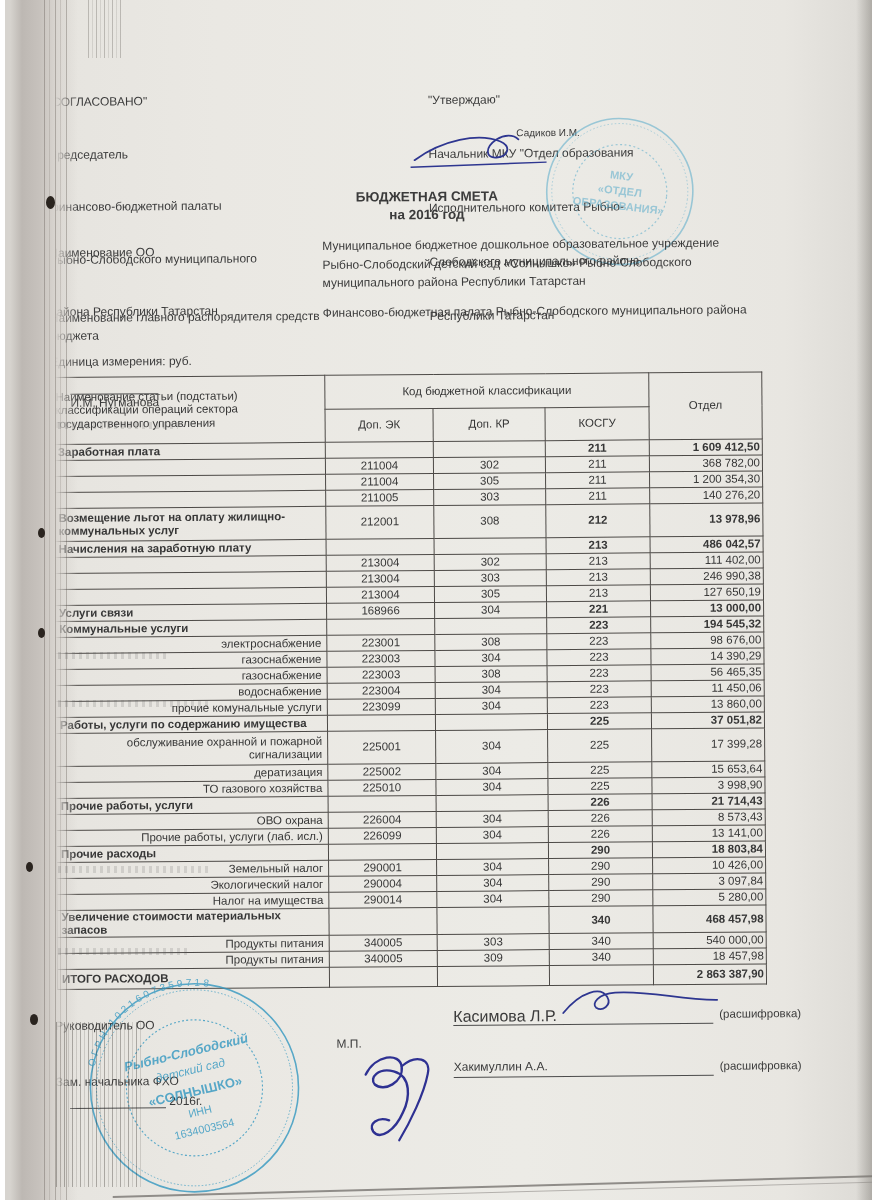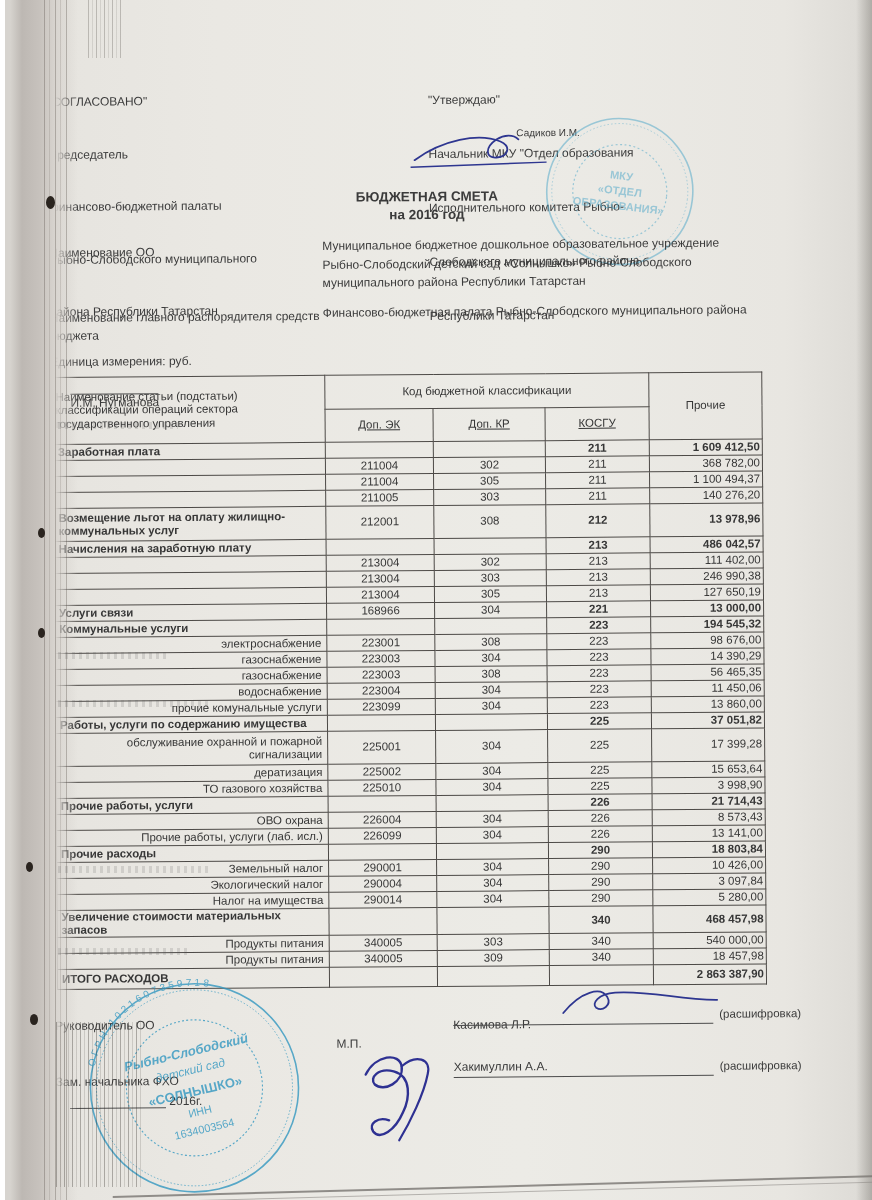--- a/index.html
+++ b/index.html
@@ -23,21 +23,21 @@
   table.budget{border-collapse:collapse;table-layout:fixed;width:709px;font-size:11.5px;color:#373737;}
   table.budget col.c1{width:272px;} table.budget col.c2{width:108px;}
   table.budget col.c3{width:112px;} table.budget col.c4{width:104px;}
   table.budget col.c5{width:113px;}
   table.budget td, table.budget th{border:1px solid #4d4a47;padding:0 2px;vertical-align:middle;
       overflow:hidden;line-height:1.15;}
   table.budget{border:1.5px solid #3d3a37;}
   table.budget th{font-weight:normal;font-size:11.5px;}
   th.h-name{height:66px;text-align:left;padding-left:5px;white-space:normal;line-height:1.35;}
   th.h-group{height:32px;}
-  th.h-sub{height:32px;text-decoration:underline;}
+  th.h-sub{height:32px;}
   th.h-sum{white-space:normal;}
   tr.r{height:16px;}
   tr.r.tall{height:33px;}
   tr.r.last{height:20px;}
   td.c-name{white-space:normal;}
   td.c-name.cat{font-weight:bold;padding-left:4px;}
   td.c-name.sub{text-align:right;padding-right:5px;}
   td.c-ek,td.c-kr,td.c-kosgu{text-align:center;white-space:nowrap;}
   td.c-sum{text-align:right;padding-right:13px;white-space:nowrap;}
   tr.bold td.c-kosgu, tr.bold td.c-sum{font-weight:bold;}
@@ -122,21 +122,21 @@
         <col class="c1">
         <col class="c2">
         <col class="c3">
         <col class="c4">
         <col class="c5">
       </colgroup>
     <thead>
       <tr>
         <th class="h-name" rowspan="2">Наименование статьи (подстатьи) классификации операций сектора государственного управления</th>
         <th class="h-group" colspan="3">Код бюджетной классификации</th>
-        <th class="h-sum" rowspan="2">Прочие</th>
+        <th class="h-sum" rowspan="2">Отдел</th>
       </tr>
       <tr>
         <th class="h-sub">Доп. ЭК</th>
         <th class="h-sub">Доп. КР</th>
         <th class="h-sub">КОСГУ</th>
       </tr>
     </thead>
     <tbody>
         <tr class="r bold">
           <td class="c-name cat">Заработная плата</td>
@@ -150,21 +150,21 @@
           <td class="c-ek">211004</td>
           <td class="c-kr">302</td>
           <td class="c-kosgu">211</td>
           <td class="c-sum">368 782,00</td>
         </tr>
         <tr class="r">
           <td class="c-name "></td>
           <td class="c-ek">211004</td>
           <td class="c-kr">305</td>
           <td class="c-kosgu">211</td>
-          <td class="c-sum">1 100 494,37</td>
+          <td class="c-sum">1 200 354,30</td>
         </tr>
         <tr class="r">
           <td class="c-name "></td>
           <td class="c-ek">211005</td>
           <td class="c-kr">303</td>
           <td class="c-kosgu">211</td>
           <td class="c-sum">140 276,20</td>
         </tr>
         <tr class="r tall bold">
           <td class="c-name cat">Возмещение льгот на оплату жилищно-коммунальных услуг</td>
@@ -352,21 +352,21 @@
           <td class="c-name cat">ИТОГО РАСХОДОВ</td>
           <td class="c-ek"></td>
           <td class="c-kr"></td>
           <td class="c-kosgu"></td>
           <td class="c-sum">2 863 387,90</td>
         </tr>
       </tbody>
   </table>
 
   <div class="abs foot-label" style="left:52px;top:1016px;">Руководитель ОО</div>
-  <div class="abs" style="left:450px;top:1008px;font-size:12px;margin-top:10px;">Касимова Л.Р.</div>
+  <div class="abs" style="left:450px;top:1008px;font-size:16px;">Касимова Л.Р.</div>
   <div class="abs u" style="left:450px;top:1008px;width:260px;height:17px;"></div>
   <div class="abs" style="left:716px;top:1010px;font-size:11.5px;">(расшифровка)</div>
   <svg class="abs" style="left:552px;top:982px;" width="170" height="44">
     <path d="M8,32 C26,10 46,6 52,16 C57,25 47,31 41,27 C36,23 43,13 60,12 C95,10 125,20 162,20" fill="none" stroke="#2e3690" stroke-width="1.8" stroke-linecap="round"></path>
   </svg>
 
   <div class="abs foot-label" style="left:333px;top:1036px;">М.П.</div>
   <svg class="abs" style="left:340px;top:1046px;" width="120" height="100">
     <path d="M22,28 C32,8 56,6 58,20 C60,36 40,46 31,38 C25,31 35,21 50,25 C68,30 66,52 59,66 C51,84 36,94 29,85 C24,77 34,70 45,74" fill="none" stroke="#2e3192" stroke-width="2.4" stroke-linecap="round"></path>
     <path d="M58,20 C72,8 88,12 84,28 C80,48 66,76 55,94" fill="none" stroke="#2e3192" stroke-width="2.2" stroke-linecap="round"></path>

